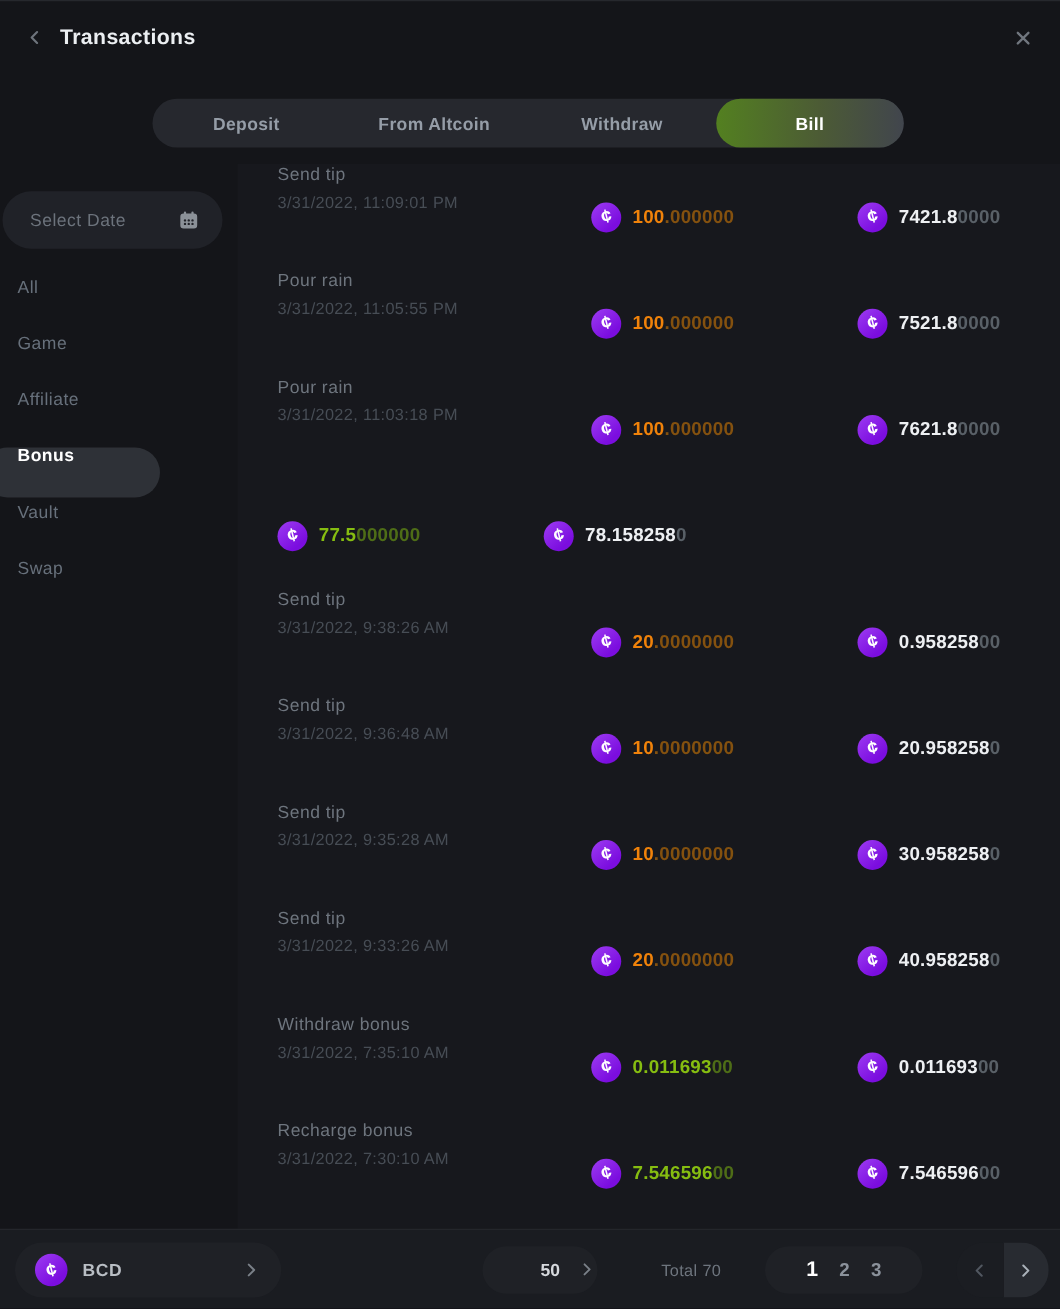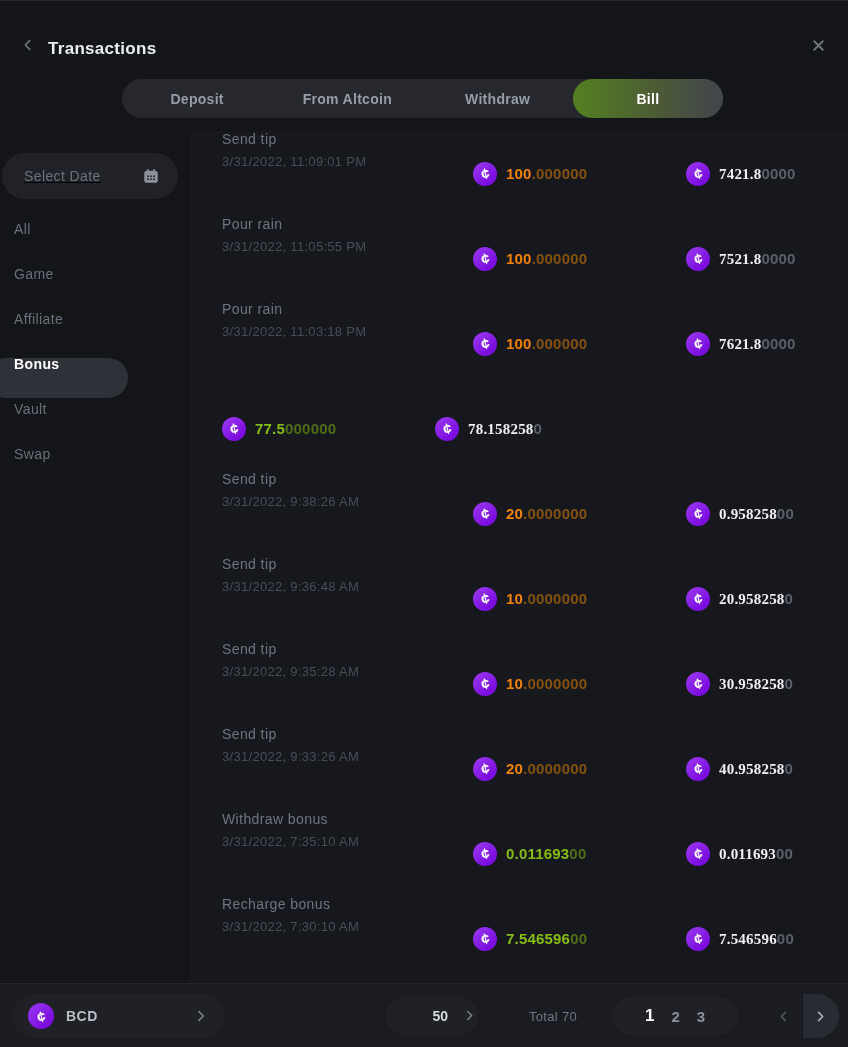--- a/index.html
+++ b/index.html
@@ -1,32 +1,32 @@
 <!DOCTYPE html>
 <html><head>
 <meta charset="utf-8">
 <style>
   html,body{margin:0;padding:0;background:#0d0e11;}
   *{box-sizing:border-box;font-family:"Liberation Sans","DejaVu Sans",sans-serif;}
   .modal{position:relative;width:848px;height:1047px;background:#141519;overflow:hidden;border-top:1px solid #26282d;}
 
   
-  .header{position:absolute;top:0;left:0;right:0;height:58px;display:flex;align-items:flex-end;padding:0 16px 0 14px;}
+  .header{position:absolute;top:0;left:0;right:0;height:58px;display:flex;align-items:center;padding:0 16px 0 14px;}
   .back-btn{width:28px;height:28px;display:flex;align-items:center;justify-content:center;color:#6e747c;cursor:pointer;}
   .title{color:#eceff2;font-size:17px;font-weight:700;margin-left:6px;letter-spacing:.3px;}
   .close-btn{margin-left:auto;width:28px;height:28px;display:flex;align-items:center;justify-content:center;color:#70767e;cursor:pointer;}
 
   
   .tabs{position:absolute;left:122px;top:78px;width:601px;height:39px;background:#26282e;border-radius:20px;display:flex;}
   .tab{flex:1;display:flex;align-items:center;justify-content:center;color:#959da7;font-size:14px;font-weight:600;letter-spacing:.3px;border-radius:20px;cursor:pointer;}
   .tab.active{background:linear-gradient(90deg,#538020 0%,#4c5b35 55%,#41454d 100%);color:#fff;font-weight:700;}
 
   
   .sidebar{position:absolute;left:0;top:130px;width:190px;bottom:64px;}
-  .date-pill{position:absolute;left:2px;top:22px;width:176px;height:46px;background:#202228;border-radius:23px;display:flex;align-items:center;padding:0 18px 0 22px;cursor:pointer;text-decoration:underline;}
+  .date-pill{position:absolute;left:2px;top:22px;width:176px;height:46px;background:#202228;border-radius:23px;display:flex;align-items:center;padding:0 18px 0 22px;cursor:pointer;}
   .date-pill .lbl{color:#6c737c;font-size:14px;letter-spacing:.4px;flex:1;}
   .date-pill .cal{color:#8b9198;width:18px;height:18px;}
   .side-menu{position:absolute;left:0;top:90px;right:12px;}
   .side-item{height:45px;display:flex;align-items:flex-start;padding-left:14px;color:#67707b;font-size:14px;letter-spacing:.4px;cursor:pointer;}
   .side-item.active{position:relative;}
   .side-item.active::before{content:"";position:absolute;left:-14px;top:2px;bottom:3px;width:142px;background:#2e3137;border-radius:21px;z-index:0;}
   .side-item.active span{position:relative;z-index:1;color:#fff;font-weight:700;}
 
   
   .list{position:absolute;left:190px;top:130px;right:0;height:853px;background:#17181d;}
@@ -34,21 +34,21 @@
   .row-info{width:251px;}
   .row-name{color:#6e757e;font-size:14px;letter-spacing:.4px;margin-bottom:7px;}
   .row-time{color:#474d55;font-size:13px;letter-spacing:.3px;}
   .row-amount{width:213px;display:flex;align-items:center;gap:9px;}
   .row-balance{flex:1;display:flex;align-items:center;gap:9px;}
   .coin{width:24px;height:24px;border-radius:50%;background:linear-gradient(140deg,#9d3cf2 0%,#7b0ddf 75%);color:#fff;display:flex;align-items:center;justify-content:center;flex:none;}
   .coin i{font-style:normal;font-weight:700;font-size:15px;transform:rotate(-14deg);line-height:1;}
   .num{font-size:15px;font-weight:700;letter-spacing:.2px;white-space:nowrap;}
   .num.orange .main{color:#f0820a;} .num.orange .rest{color:#84510f;}
   .num.green  .main{color:#86bd11;} .num.green  .rest{color:#4e6d17;}
-  .num.bal    .main{color:#eef0f3;font-family:Liberation Serif, serif;} .num.bal    .rest{color:#596067;}
+  .num.bal    .main{color:#eef0f3;} .num.bal    .rest{color:#596067;}
 
   
   .footer{position:absolute;left:0;bottom:0;right:0;height:64px;background:#1a1c21;border-top:1px solid #24262b;}
   .cur-pill{position:absolute;left:12px;top:10px;width:213px;height:44px;background:#1f2126;border-radius:22px;display:flex;align-items:center;padding:0 16px 0 16px;cursor:pointer;}
   .cur-pill .coin{width:26px;height:26px;}
   .cur-pill .code{color:#b9bec4;font-size:14px;font-weight:600;letter-spacing:.5px;margin-left:12px;flex:1;}
   .chev{width:16px;height:16px;color:#7a8088;}
   .size-pill{position:absolute;left:386px;top:13px;width:92px;height:38px;background:#1f2126;border-radius:19px;display:flex;align-items:center;justify-content:flex-end;gap:14px;cursor:pointer;}
   .size-pill .val{color:#d6d9dd;font-size:14px;font-weight:600;}
   .total{position:absolute;left:498px;top:13px;width:110px;height:38px;display:flex;align-items:center;justify-content:center;color:#6e757e;font-size:13px;letter-spacing:.3px;}

